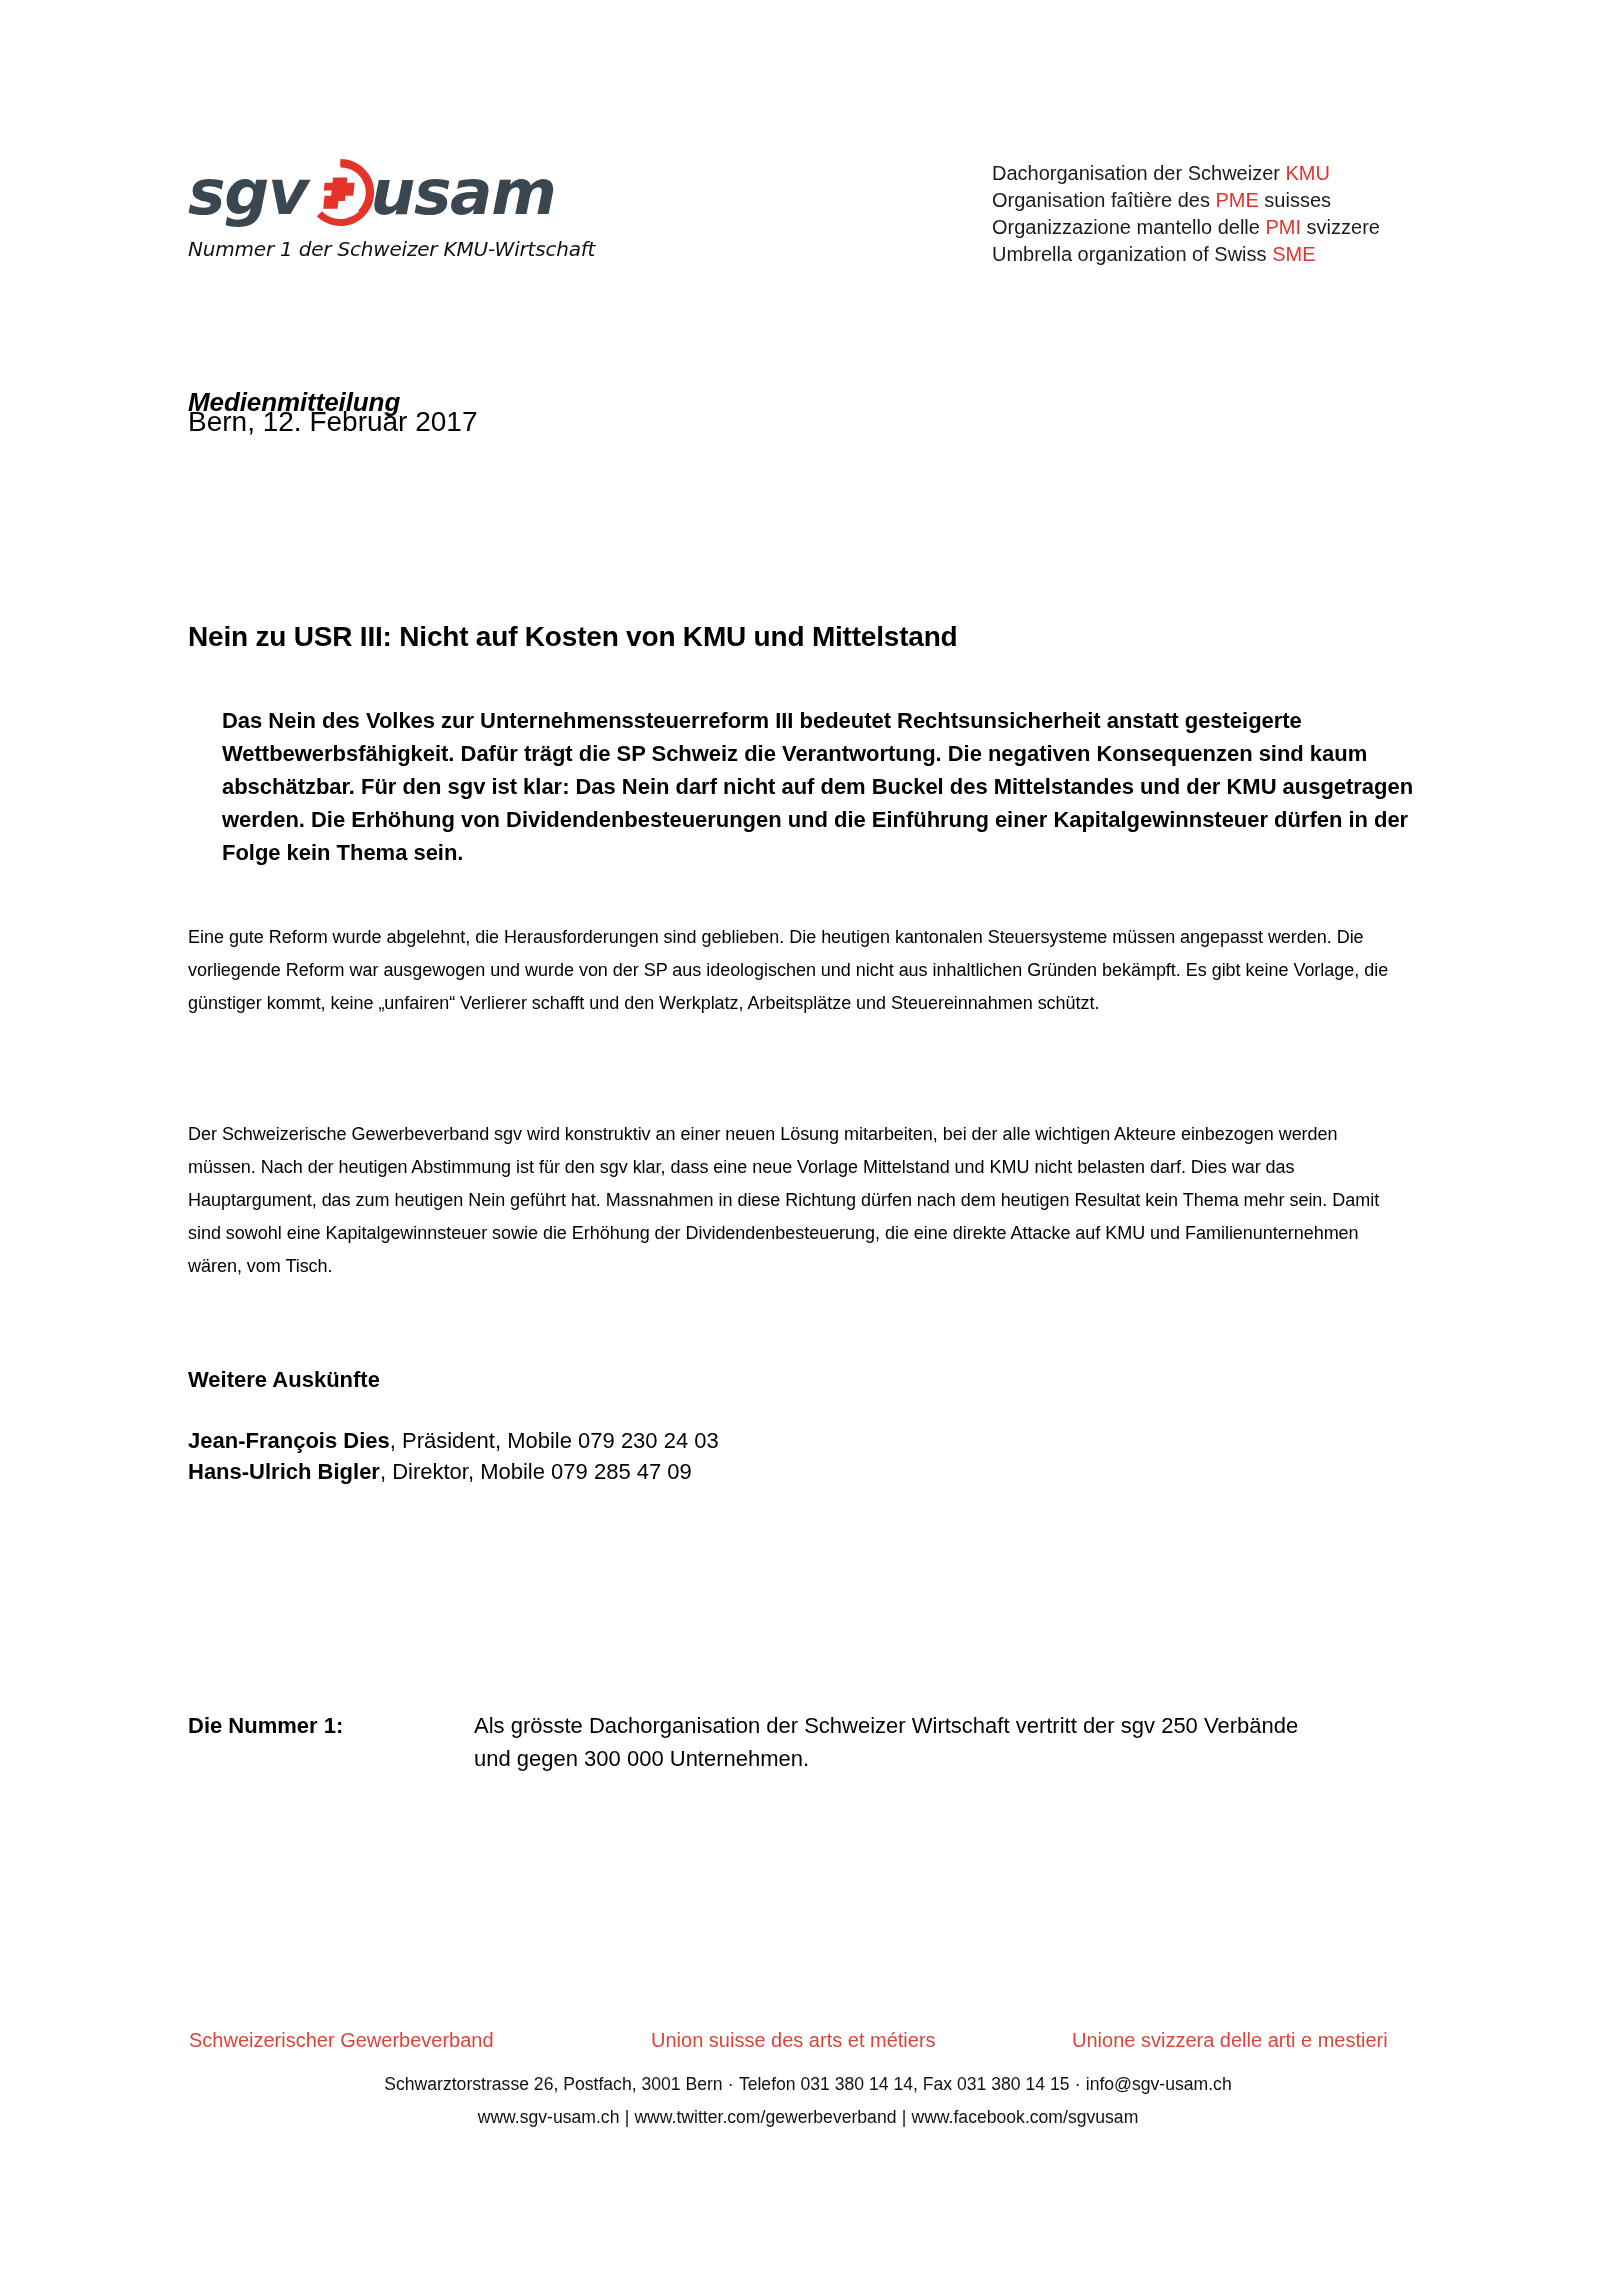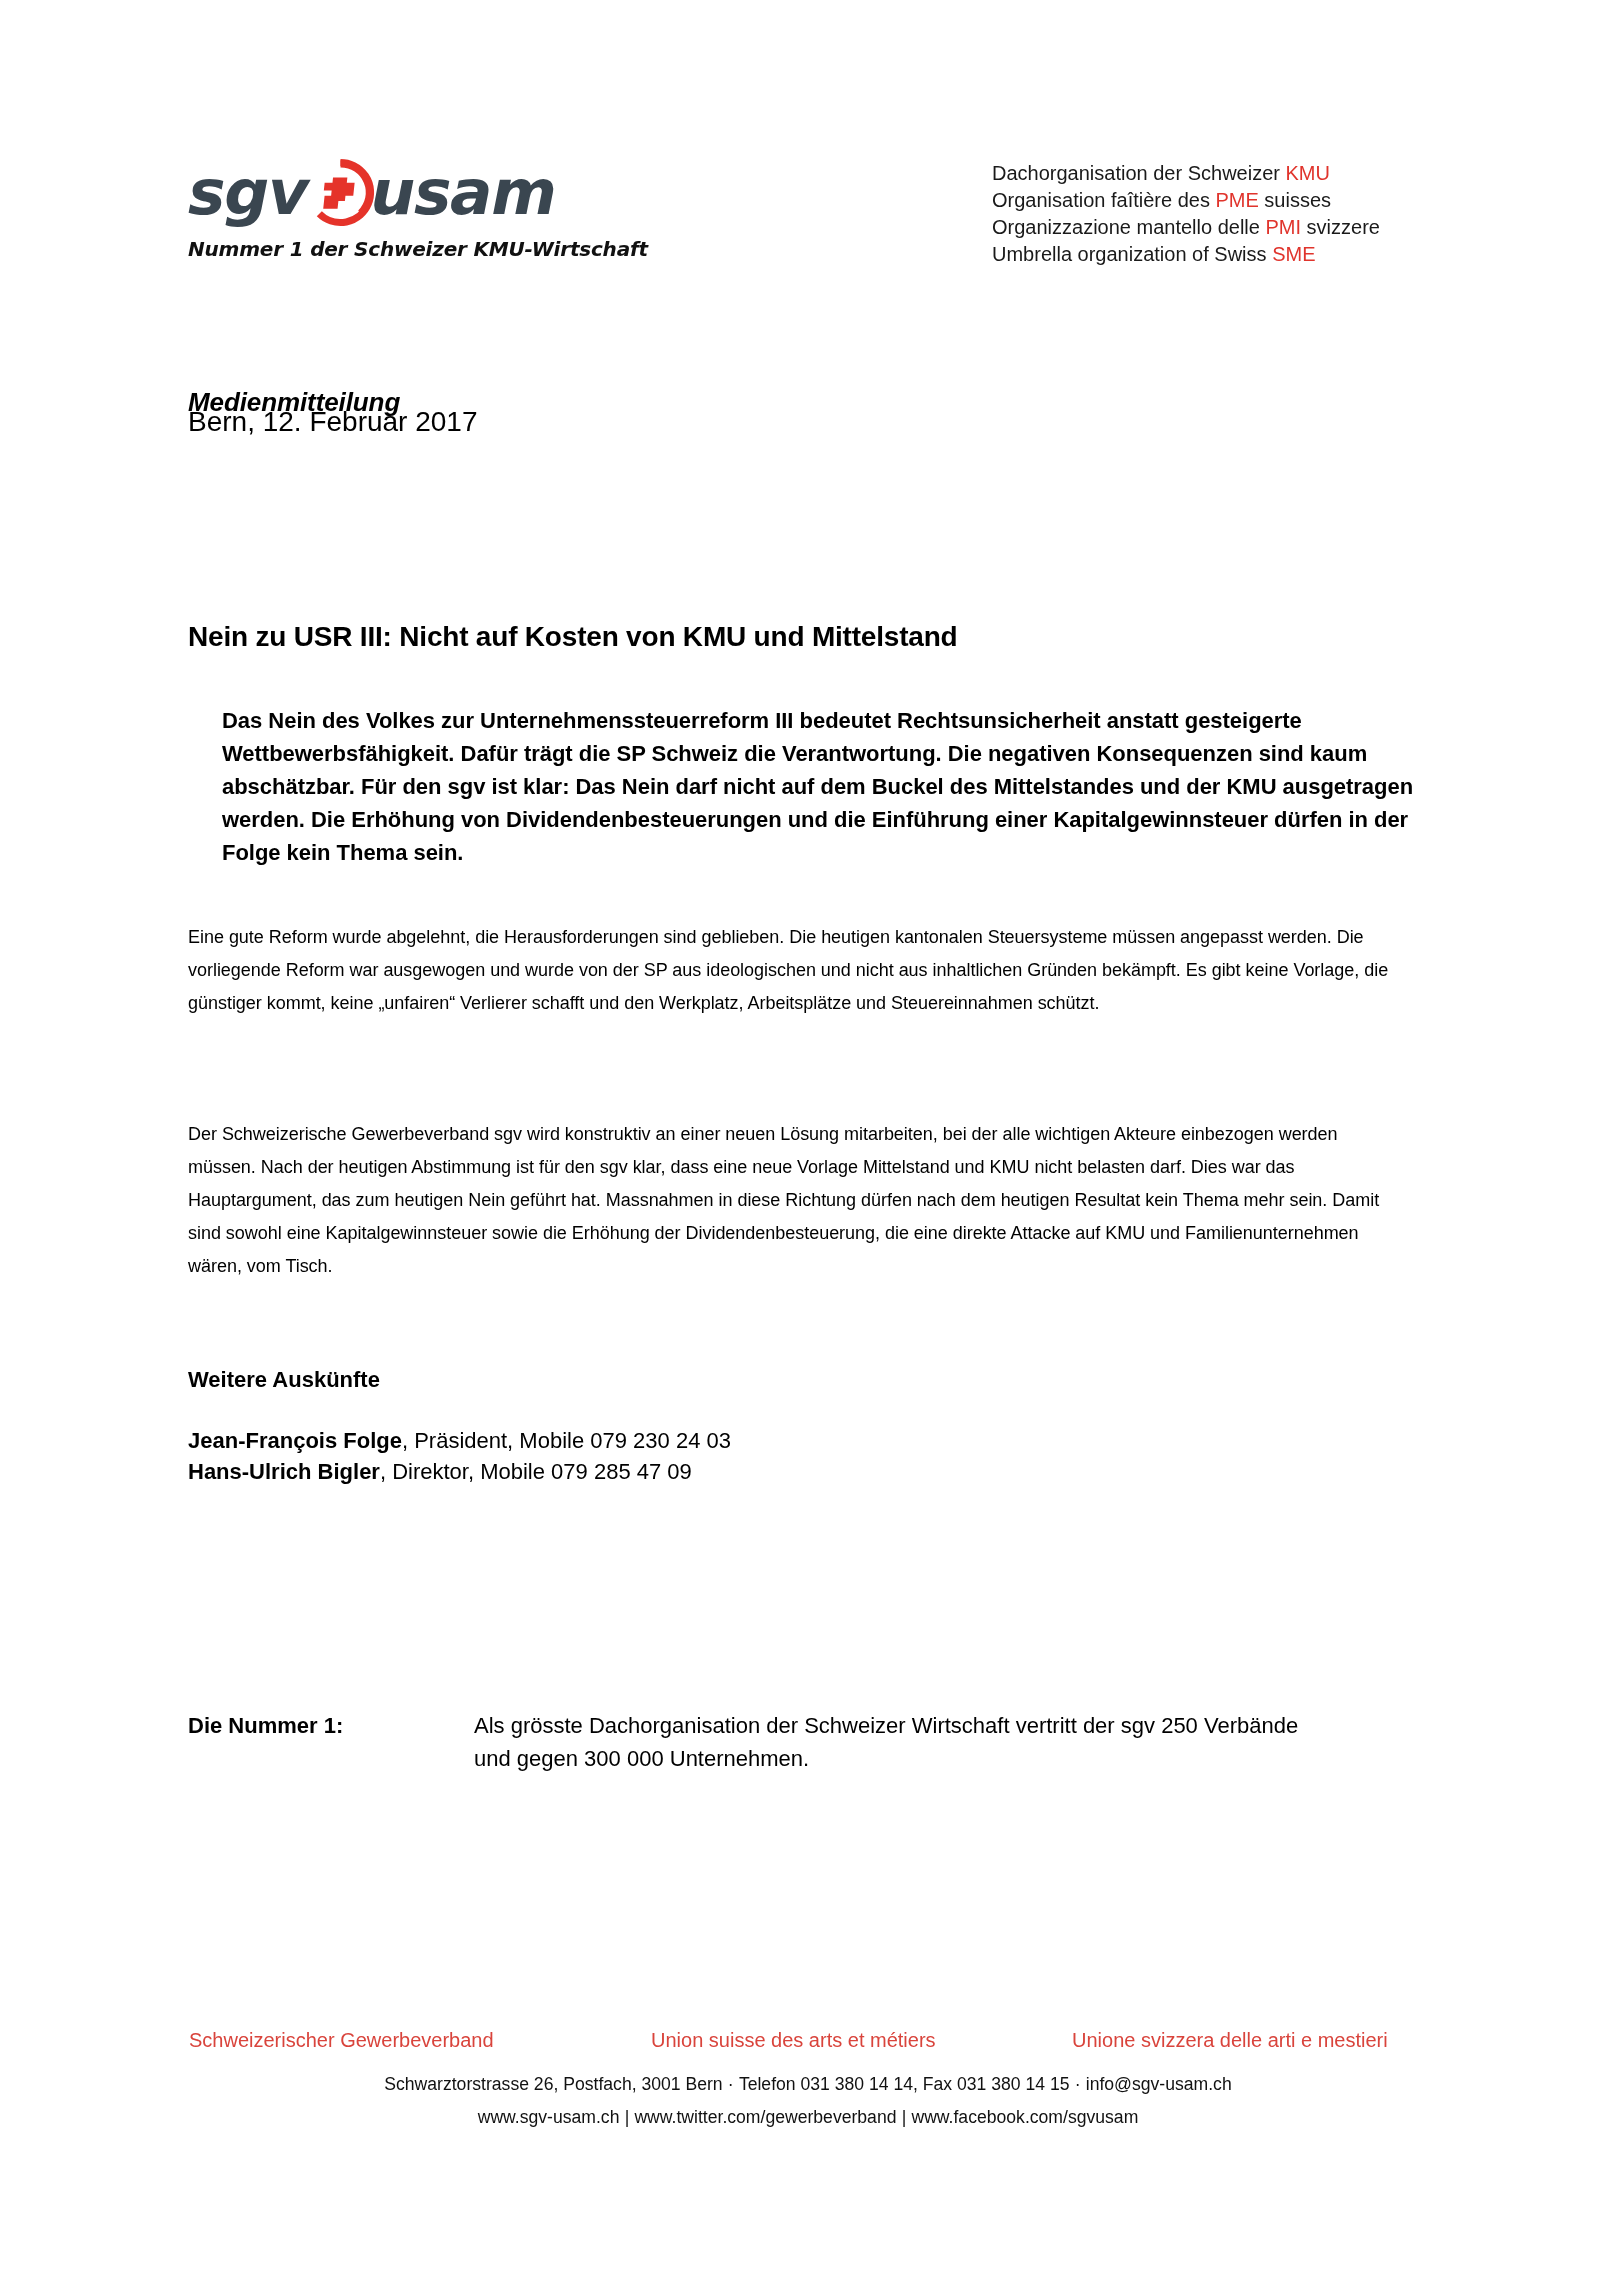--- a/index.html
+++ b/index.html
@@ -53,21 +53,21 @@
     position: relative;
     width: 73px;
     height: 73px;
     flex: 0 0 73px;
   }
   .logo-emblem svg { display: block; }
   .logo-tagline {
     margin-top: 7.8px;
     font-family: "DejaVu Sans", sans-serif;
     font-style: italic;
-    font-weight: bold;
+    font-weight: normal;
     font-size: 20px;
     color: #111111;
     letter-spacing: -0.2px;
     white-space: nowrap;
   }
 
   .header-org {
     position: absolute;
     left: 992px;
     top: 160px;
@@ -248,21 +248,21 @@
 
     <p class="lead">Das Nein des Volkes zur Unternehmenssteuerreform III bedeutet Rechtsunsicherheit anstatt gesteigerte Wettbewerbsfähigkeit. Dafür trägt die SP Schweiz die Verantwortung. Die negativen Konsequenzen sind kaum abschätzbar. Für den sgv ist klar: Das Nein darf nicht auf dem Buckel des Mittelstandes und der KMU ausgetragen werden. Die Erhöhung von Dividendenbesteuerungen und die Einführung einer Kapitalgewinnsteuer dürfen in der Folge kein Thema sein.</p>
 
     <p class="para para-1">Eine gute Reform wurde abgelehnt, die Herausforderungen sind geblieben. Die heutigen kantonalen Steuersysteme müssen angepasst werden. Die vorliegende Reform war ausgewogen und wurde von der SP aus ideologischen und nicht aus inhaltlichen Gründen bekämpft. Es gibt keine Vorlage, die günstiger kommt, keine „unfairen“ Verlierer schafft und den Werkplatz, Arbeitsplätze und Steuereinnahmen schützt.</p>
 
     <p class="para para-2">Der Schweizerische Gewerbeverband sgv wird konstruktiv an einer neuen Lösung mitarbeiten, bei der alle wichtigen Akteure einbezogen werden müssen. Nach der heutigen Abstimmung ist für den sgv klar, dass eine neue Vorlage Mittelstand und KMU nicht belasten darf. Dies war das Hauptargument, das zum heutigen Nein geführt hat. Massnahmen in diese Richtung dürfen nach dem heutigen Resultat kein Thema mehr sein. Damit sind sowohl eine Kapitalgewinnsteuer sowie die Erhöhung der Dividendenbesteuerung, die eine direkte Attacke auf KMU und Familienunternehmen wären, vom Tisch.</p>
 
     <div class="contact-head">Weitere Auskünfte</div>
 
     <div class="contact-line contact-1">
-      <span class="nm">Jean-François Folge</span><span>, Präsident, Mobile 079 230 24 03</span>
+      <span class="nm">Jean-François Dies</span><span>, Präsident, Mobile 079 230 24 03</span>
     </div>
     <div class="contact-line contact-2">
       <span class="nm">Hans-Ulrich Bigler</span><span>, Direktor, Mobile 079 285 47 09</span>
     </div>
 
     <div class="nummer-row">
       <span class="nummer-label">Die Nummer 1:</span>
       <span class="nummer-text">Als grösste Dachorganisation der Schweizer Wirtschaft vertritt der sgv 250 Verbände und gegen 300 000 Unternehmen.</span>
     </div>
 

